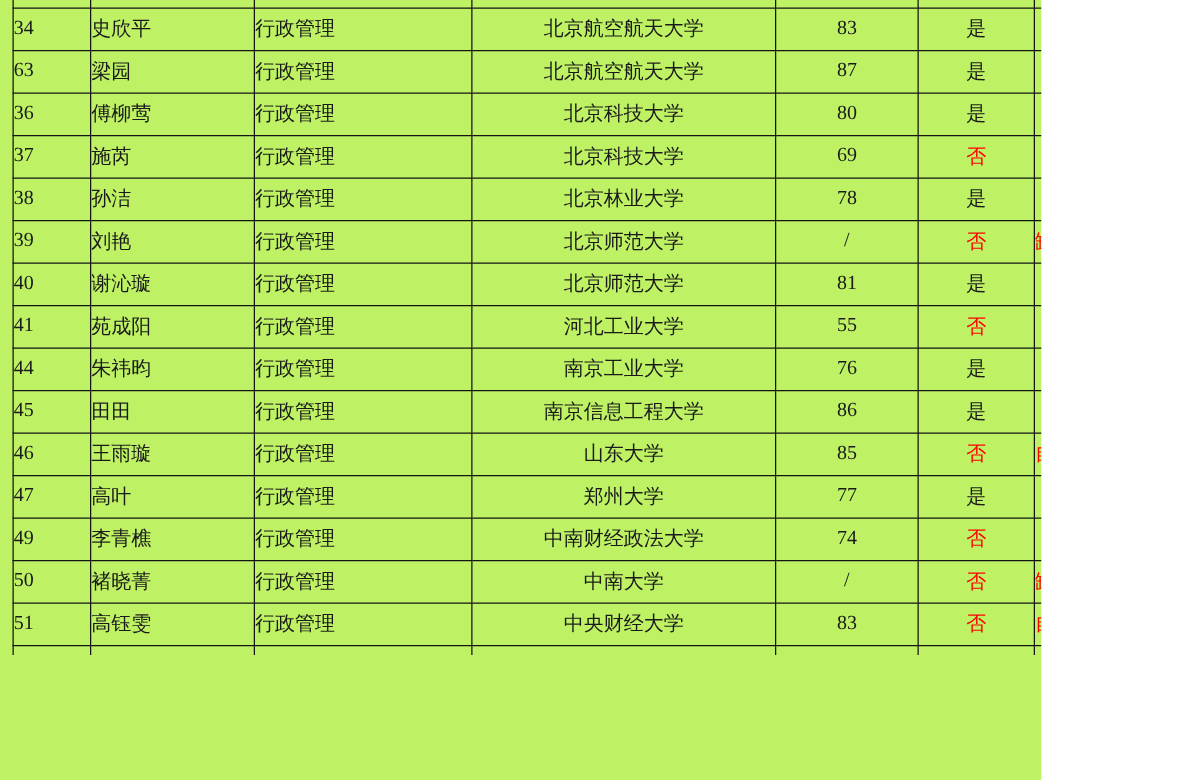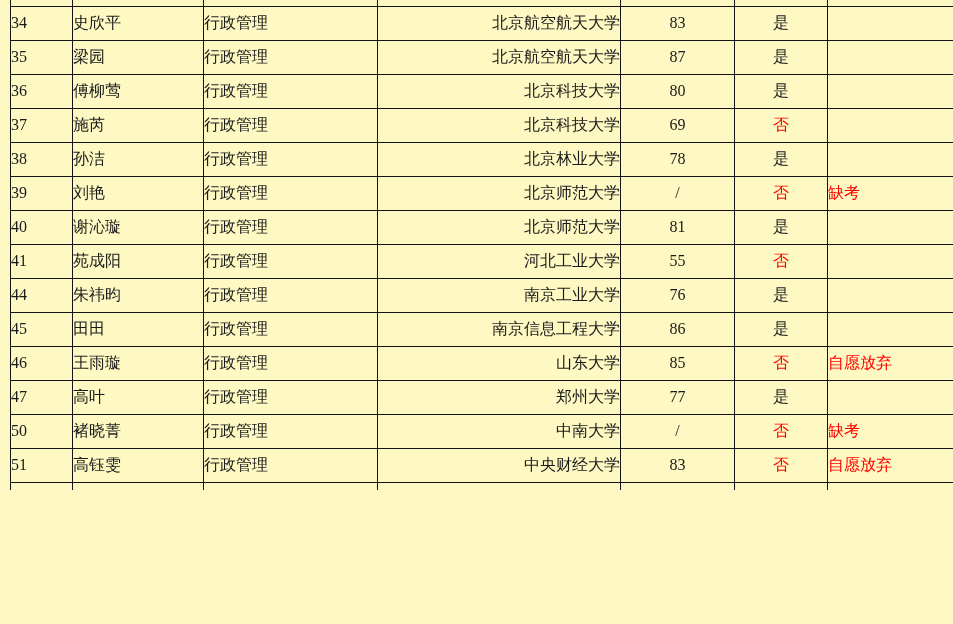--- a/index.html
+++ b/index.html
@@ -1,20 +1,20 @@
 <!DOCTYPE html>
 <html><head>
 <meta charset="utf-8">
 <style>
   html, body { margin:0; padding:0; background:#ffffff; }
   .page {
     position: relative;
-    width: 953px;
+    width: 833px;
     height: 624px;
-    background: #fef9c3;
+    background: #bef264;
     overflow: hidden;
     font-family: "Liberation Serif", "DejaVu Serif", serif;
     color: #1a1a1a;
   }
   table.roster {
     position: absolute;
     left: 10px;
     top: 0;
     border-collapse: collapse;
     table-layout: fixed;
@@ -30,21 +30,21 @@
   }
   tr.data-row { height: 34px; }
   tr.stub td { border-top: none; border-bottom: none; }
   tr.stub.top { height: 6px; }
   tr.stub.top td { border-bottom: 1px solid #141414; }
   tr.stub.bottom { height: 8px; }
   tr.stub.bottom td { border-top: 1px solid #141414; }
   td.c-no    { padding-left: 9px;  text-align: left; }
   td.c-name  { padding-left: 13px; text-align: left; }
   td.c-major { padding-left: 13px; text-align: left; }
-  td.c-univ  { padding-left: 13px; text-align: right; }
+  td.c-univ  { padding-left: 13px; text-align: center; }
   td.c-score { text-align: center; }
   td.c-pass  { text-align: center; }
   td.c-note  { text-align: left; }
   td.red     { color: #fe0000; }
 </style>
 </head>
 <body>
 
 <div class="page">
   <table class="roster">
@@ -70,21 +70,21 @@
       <tr class="data-row">
     <td class="c-no">34</td>
     <td class="c-name">史欣平</td>
     <td class="c-major">行政管理</td>
     <td class="c-univ">北京航空航天大学</td>
     <td class="c-score">83</td>
     <td class="c-pass">是</td>
     <td class="c-note"></td>
   </tr>
         <tr class="data-row">
-    <td class="c-no">35</td>
+    <td class="c-no">63</td>
     <td class="c-name">梁园</td>
     <td class="c-major">行政管理</td>
     <td class="c-univ">北京航空航天大学</td>
     <td class="c-score">87</td>
     <td class="c-pass">是</td>
     <td class="c-note"></td>
   </tr>
         <tr class="data-row">
     <td class="c-no">36</td>
     <td class="c-name">傅柳莺</td>
@@ -166,20 +166,29 @@
     <td class="c-pass red">否</td>
     <td class="c-note red">自愿放弃</td>
   </tr>
         <tr class="data-row">
     <td class="c-no">47</td>
     <td class="c-name">高叶</td>
     <td class="c-major">行政管理</td>
     <td class="c-univ">郑州大学</td>
     <td class="c-score">77</td>
     <td class="c-pass">是</td>
+    <td class="c-note"></td>
+  </tr>
+        <tr class="data-row">
+    <td class="c-no">49</td>
+    <td class="c-name">李青樵</td>
+    <td class="c-major">行政管理</td>
+    <td class="c-univ">中南财经政法大学</td>
+    <td class="c-score">74</td>
+    <td class="c-pass red">否</td>
     <td class="c-note"></td>
   </tr>
         <tr class="data-row">
     <td class="c-no">50</td>
     <td class="c-name">褚晓菁</td>
     <td class="c-major">行政管理</td>
     <td class="c-univ">中南大学</td>
     <td class="c-score">/</td>
     <td class="c-pass red">否</td>
     <td class="c-note red">缺考</td>

